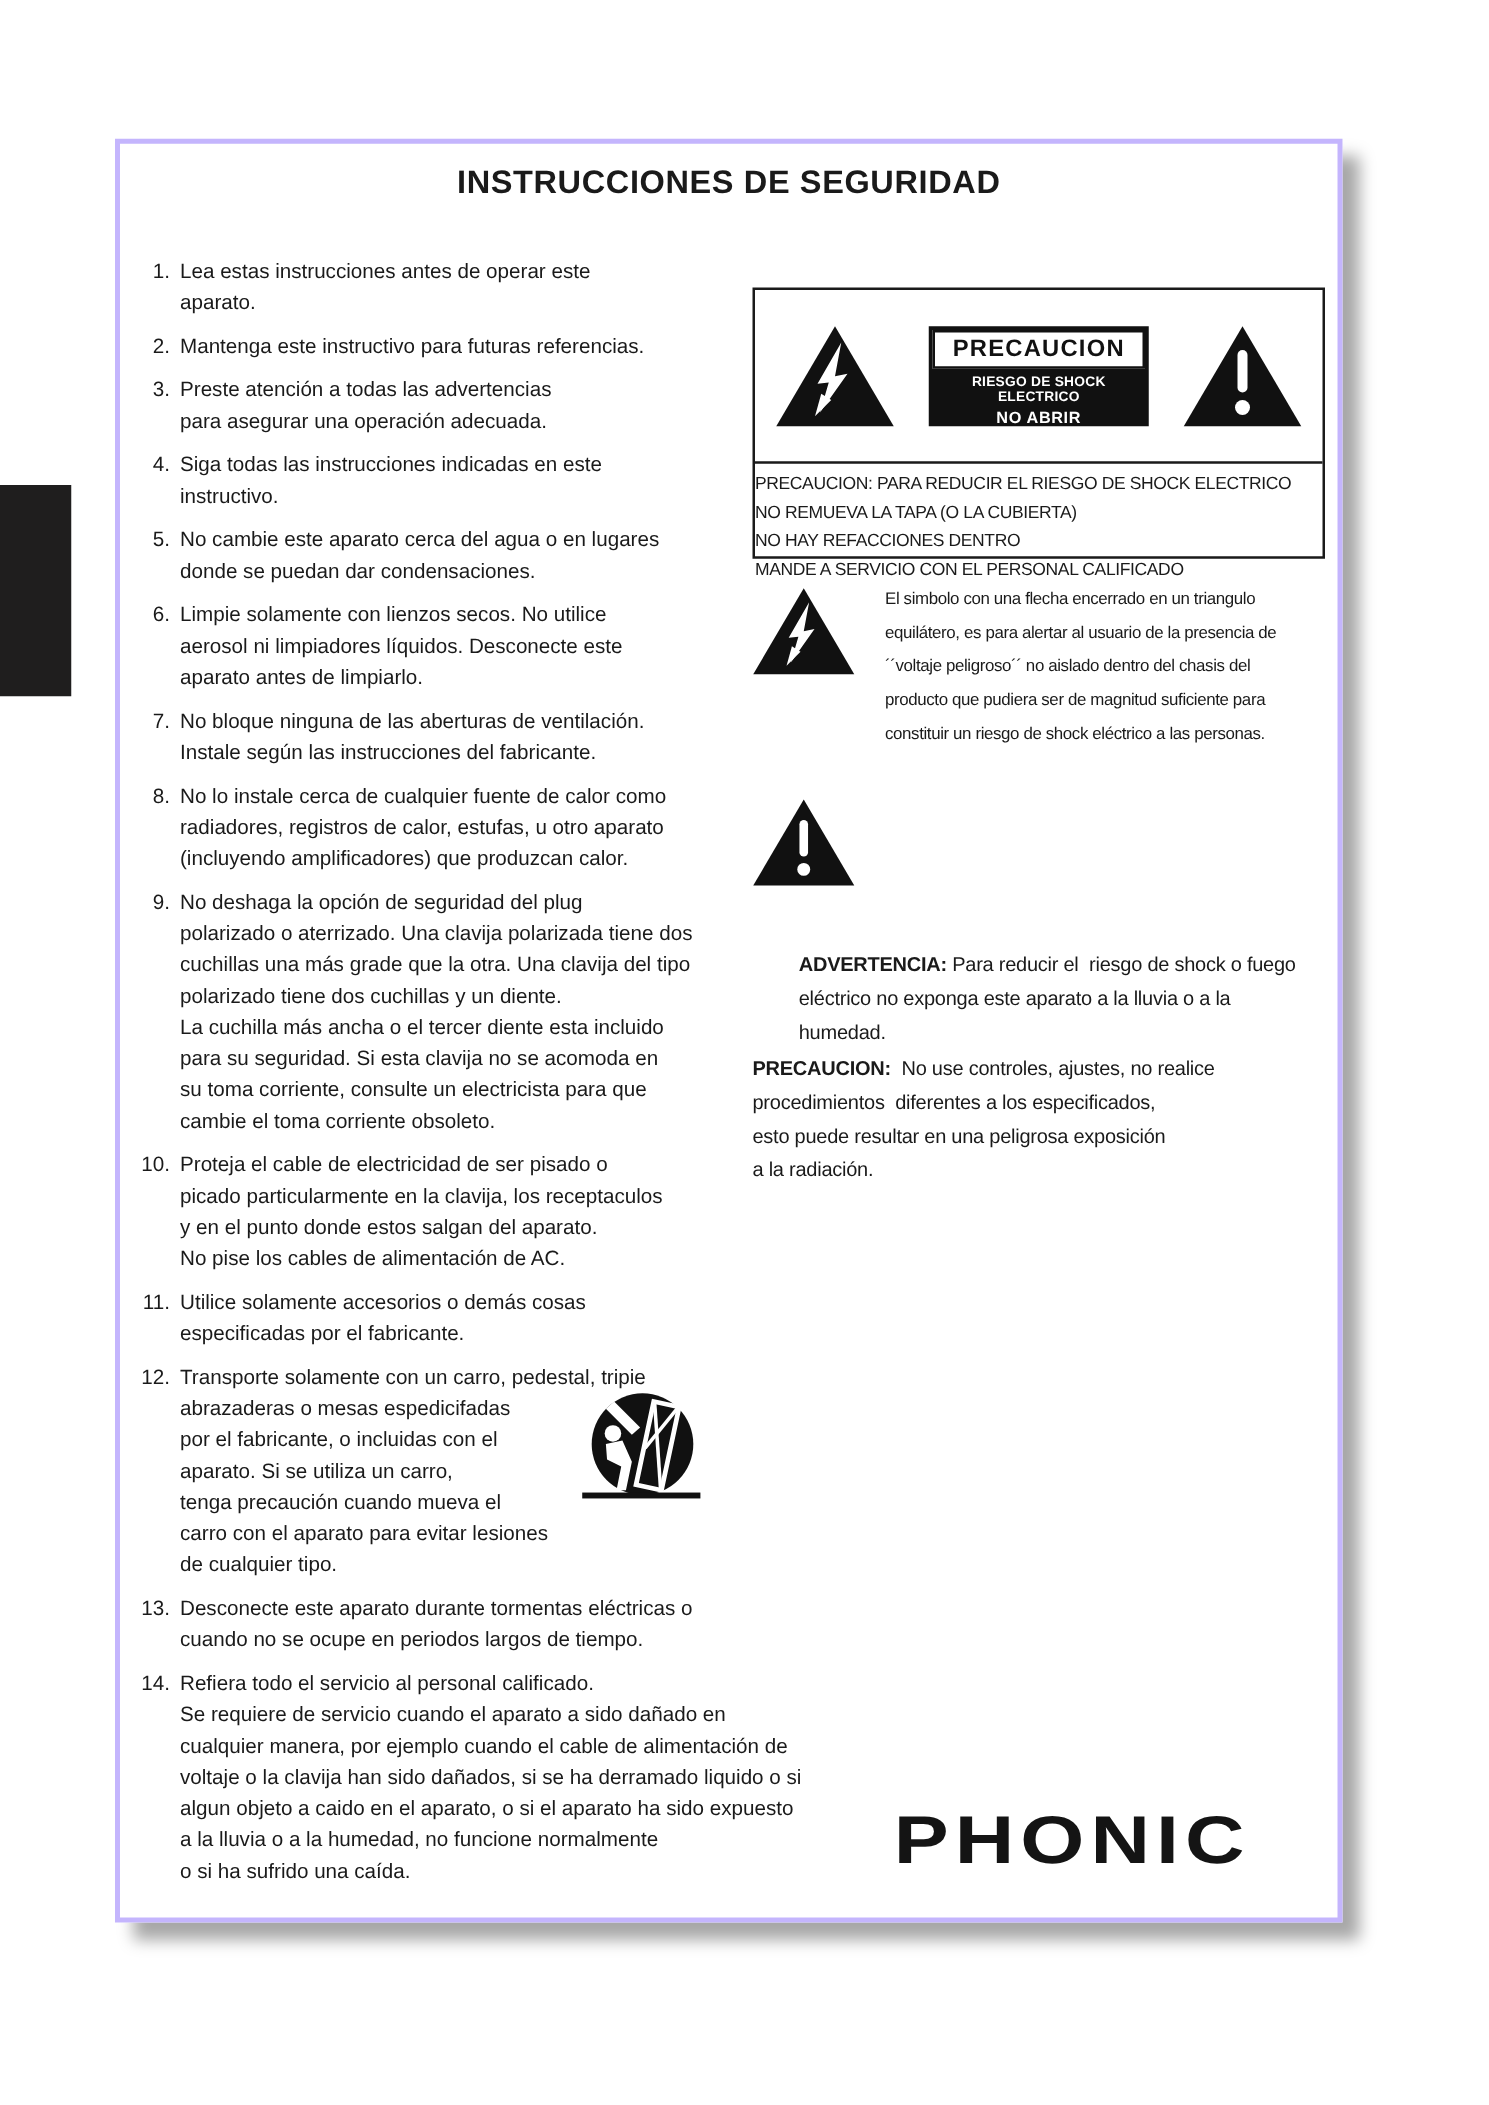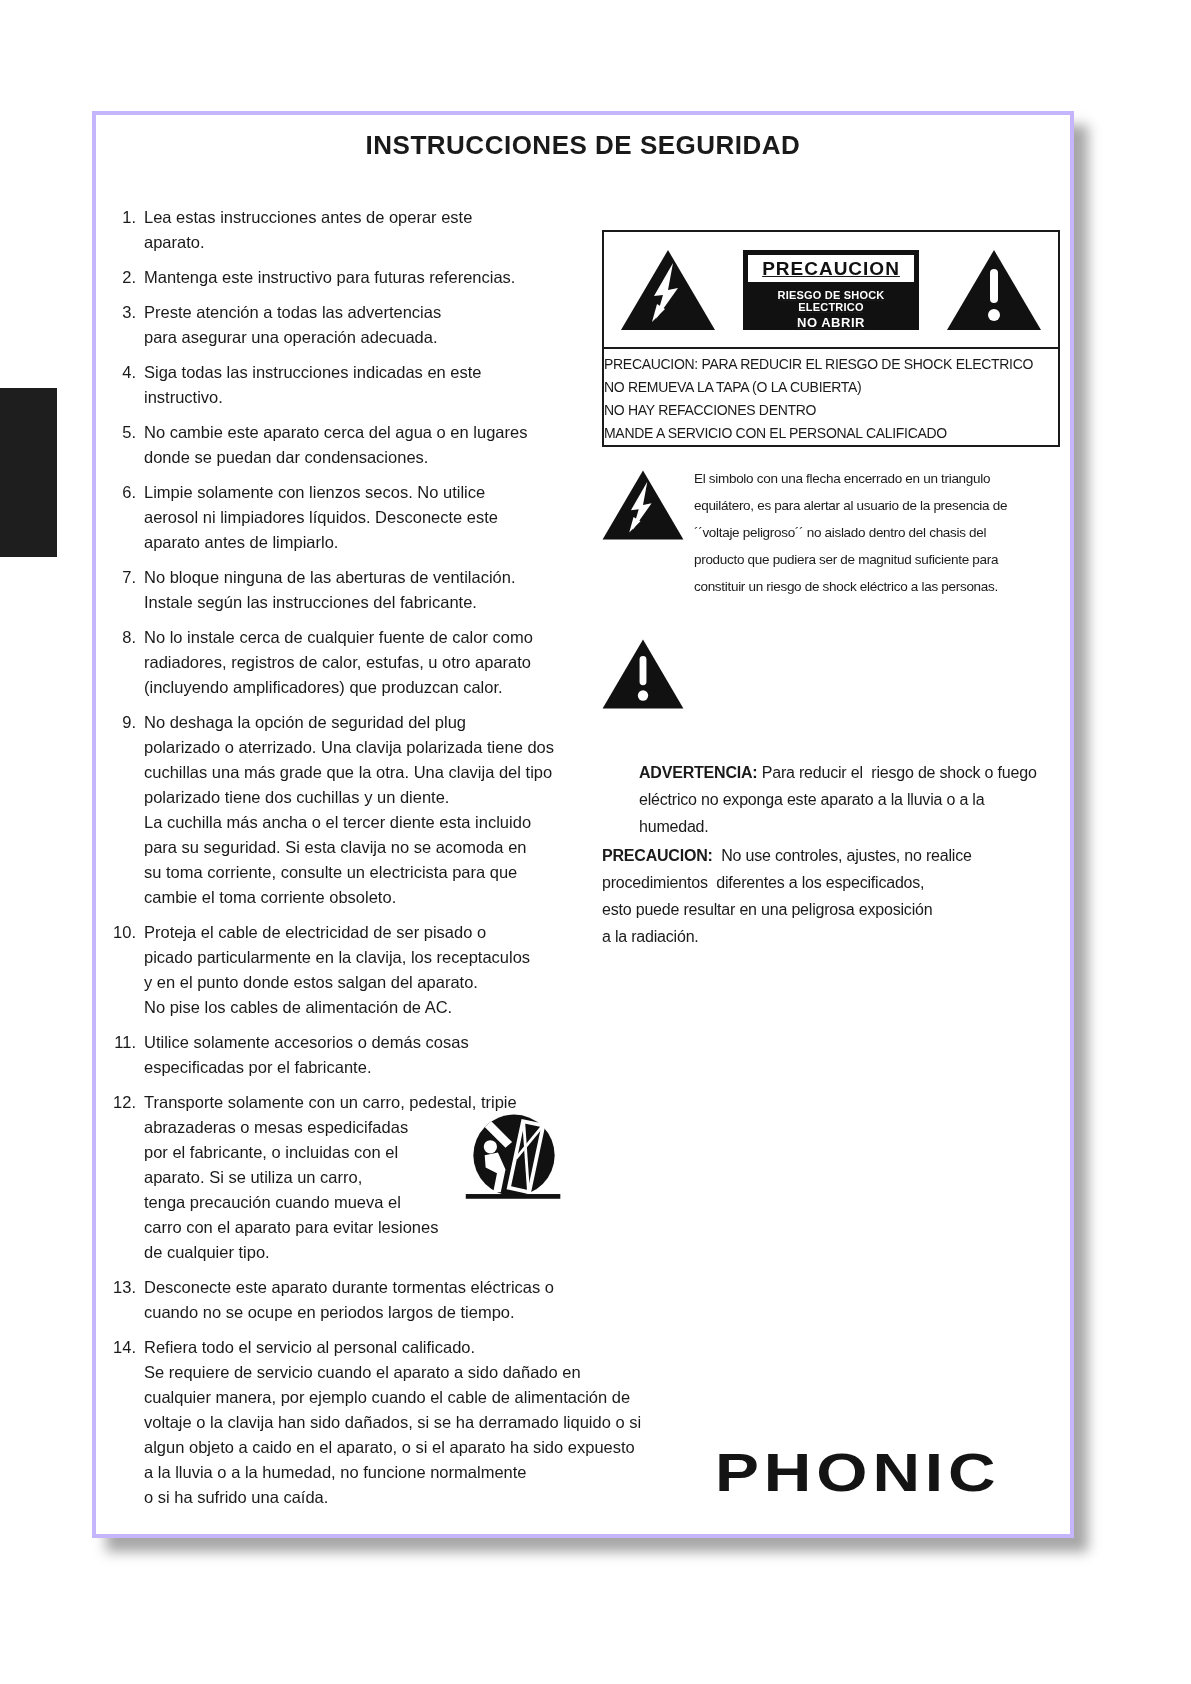--- a/index.html
+++ b/index.html
@@ -29,38 +29,38 @@
   .item.with-cart .cart-holder{
     display:block;position:absolute;left:352px;top:22px;width:104px;height:96px;
   }
   
   .warnbox{
     position:absolute;left:506px;top:115px;width:458px;height:217px;
     box-sizing:border-box;border:2px solid #1a1a1a;background:#fff;
   }
   .warn-top{
     height:115px;border-bottom:2px solid #1a1a1a;
-    display:flex;align-items:center;justify-content:space-between;padding:0 14px;text-decoration:underline;
+    display:flex;align-items:center;justify-content:space-between;padding:11px 14px;
   }
   .tri-large{width:100px;height:86px;flex:none;}
   .caution-label{
     width:176px;height:80px;background:#111;flex:none;box-sizing:border-box;padding:3px;
   }
   .caution-title{
     background:#fff;border:2px solid #111;text-align:center;
     font-weight:bold;font-size:19px;line-height:27px;color:#111;letter-spacing:1px;
   }
   .caution-sub1{color:#fff;font-weight:bold;font-size:11px;text-align:center;margin-top:5px;letter-spacing:.2px;}
   .caution-sub2{color:#fff;font-weight:bold;font-size:13px;text-align:center;margin-top:2px;letter-spacing:.5px;}
   .warn-caption{
     padding-top:4px;font-size:14px;line-height:23px;
     letter-spacing:-0.3px;white-space:pre-line;
   }
   
-  .note{position:absolute;display:flex;align-items:flex-start;}
+  .note{position:absolute;display:flex;align-items:flex-start;gap:14px;}
   .note .tri-small{width:86px;height:76px;flex:none;margin-top:2px;}
   .note .txt{margin-left:8px;white-space:pre;font-size:13.5px;line-height:27px;letter-spacing:-0.3px;}
   .note1{left:504px;top:350px;}
   .note2{left:504px;top:519px;}
   
   .para{position:absolute;left:506px;width:440px;font-size:16px;line-height:27px;letter-spacing:-0.2px;}
   .para .first{white-space:pre;}
   .para .rest{white-space:pre;}
   .para b{font-weight:bold;}
   .advertencia{top:644px;margin-left:37px;}

